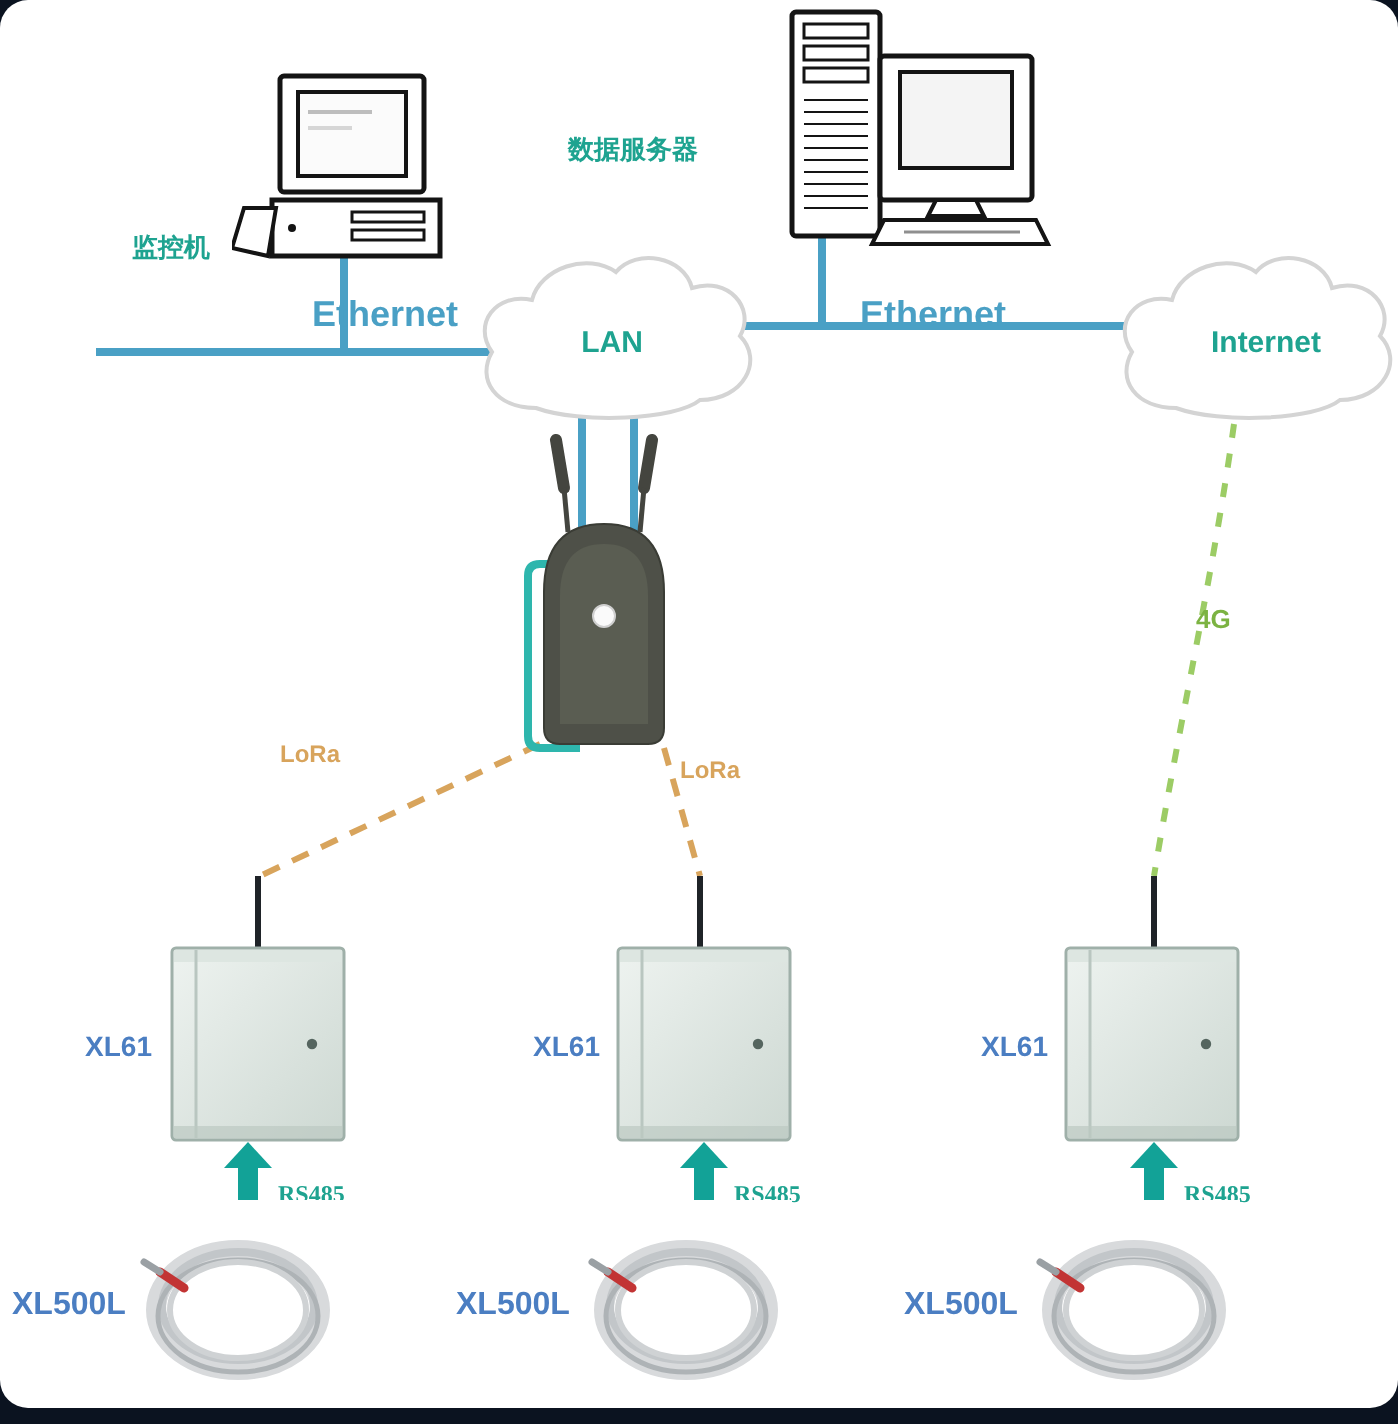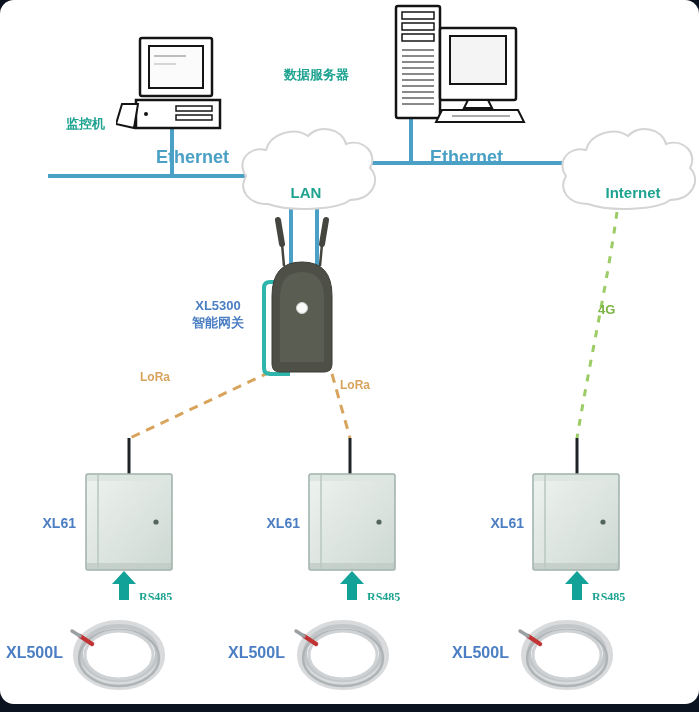--- a/index.html
+++ b/index.html
@@ -7,21 +7,21 @@
   .canvas { position:relative; width:699px; height:712px; background:#0b1320; overflow:hidden; }
   .sheet  { position:absolute; left:0; top:0; width:699px; height:704px; background:#ffffff;
             border-radius:14px; overflow:hidden; }
   .abs { position:absolute; }
   .lbl { position:absolute; font-weight:bold; white-space:nowrap; }
   .teal   { color:#1ea390;text-align:right; }
   .blue   { color:#4aa0c5; }
   .orange { color:#d8a45c; }
   .green  { color:#7cb342;margin-left:32px; }
   .pblue  { color:#4b7ec2; }
-  .cloud-label { font-size:15px; text-align:center;margin-top:21px; }
+  .cloud-label { font-size:15px; text-align:center; }
   .eth-label   { font-size:18px; }
   .cn-label    { font-size:13px; }
   .lora-label  { font-size:12px; }
   .g4-label    { font-size:13px; }
   .rs-label    { font-size:12px;font-family:Liberation Serif, serif; }
   .cab-label   { font-size:14px; text-align:right; }
   .coil-label  { font-size:16px; text-align:left; }
   .gw-label    { font-size:13px; line-height:17px; text-align:center; }
   svg { display:block; }
 </style>
@@ -109,24 +109,20 @@
     <svg class="abs" style="left:256px;top:212px" width="92" height="168" viewBox="0 0 92 168">
       <path d="M22,8 L26,32" stroke="#44453f" stroke-width="6" stroke-linecap="round" fill="none"></path>
       <path d="M26,32 L28,54" stroke="#44453f" stroke-width="2.5" fill="none"></path>
       <path d="M70,8 L66,32" stroke="#44453f" stroke-width="6" stroke-linecap="round" fill="none"></path>
       <path d="M66,32 L64,54" stroke="#44453f" stroke-width="2.5" fill="none"></path>
       <path d="M30,70 L14,70 Q8,70 8,76 L8,156 Q8,162 14,162 L34,162" stroke="#2eb6ad" stroke-width="4" fill="none"></path>
       <path d="M16,152 L16,84 Q16,50 46,50 Q76,50 76,84 L76,152 Q76,160 68,160 L24,160 Q16,160 16,152 Z" fill="#4e5048" stroke="#3a3c35" stroke-width="1"></path>
       <path d="M24,150 L24,86 Q24,60 46,60 Q68,60 68,86 L68,150 Z" fill="#5a5d52"></path>
       <circle cx="46" cy="96" r="5.5" fill="#fafafa" stroke="#cfcfcf" stroke-width="1"></circle>
     </svg>
-    <div class="lbl pblue gw-label" style="left:176px;top:297px;width:84px">
-      <span style="display:block">XL5300</span>
-      <span style="display:block">智能网关</span>
-    </div>
 
     <div class="lbl orange lora-label" style="left:140px;top:370px">LoRa</div>
     <div class="lbl orange lora-label" style="left:340px;top:378px">LoRa</div>
     <div class="lbl green g4-label" style="left:566px;top:302px">4G</div>
 
     <svg class="abs" style="left:84px;top:470px" width="90" height="102" viewBox="0 0 90 102">
       <rect x="2" y="4" width="86" height="96" rx="2" fill="url(#cabGrad)" stroke="#9fb0a9" stroke-width="1.5"></rect>
       <rect x="3" y="5" width="84" height="6" fill="#dde6e1"></rect>
       <line x1="14" y1="5" x2="14" y2="99" stroke="#b9c6c0" stroke-width="1.5"></line>
       <circle cx="72" cy="52" r="2.6" fill="#55655f"></circle>

